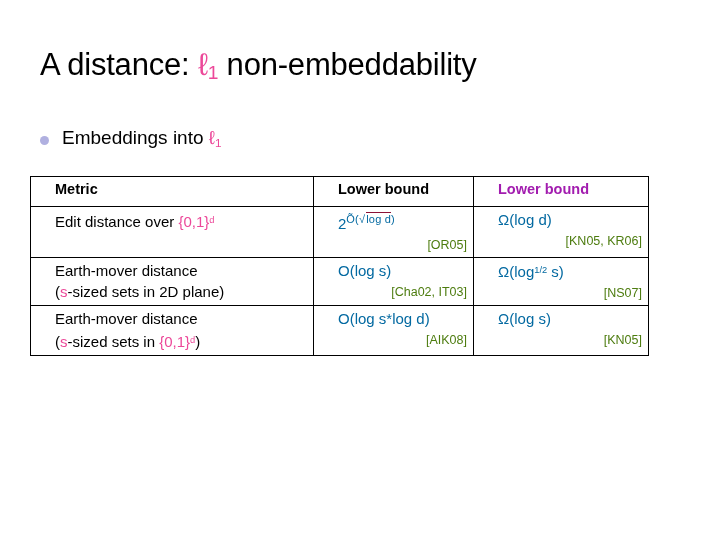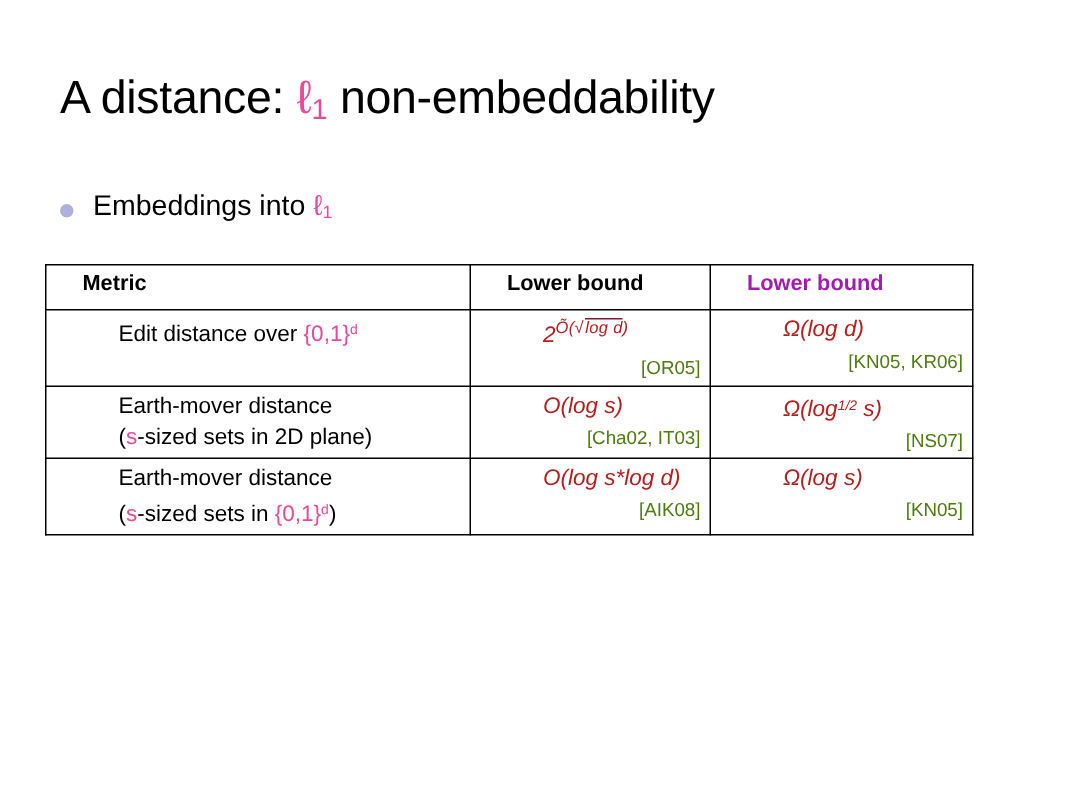--- a/index.html
+++ b/index.html
@@ -84,29 +84,27 @@
     font-weight: bold;
     font-size: 14.5px;
     padding-top: 4px;
     padding-bottom: 4px;
     height: 21px;
   }
 
   .cell-inner {
     position: relative;
     min-height: 40px;
-    margin-left: 24px;
   }
   .cell-val {
     display: block;
-    color: #b91c1c;
+    color: #0369a1;
     font-size: 15px;
     line-height: 19px;
     white-space: nowrap;
-    font-style: italic;
   }
   .cell-cite {
     display: block;
     text-align: right;
     color: #4d7c0f;
     font-size: 12.5px;
     line-height: 16px;
     margin-top: 4px;
     white-space: nowrap;
   }

